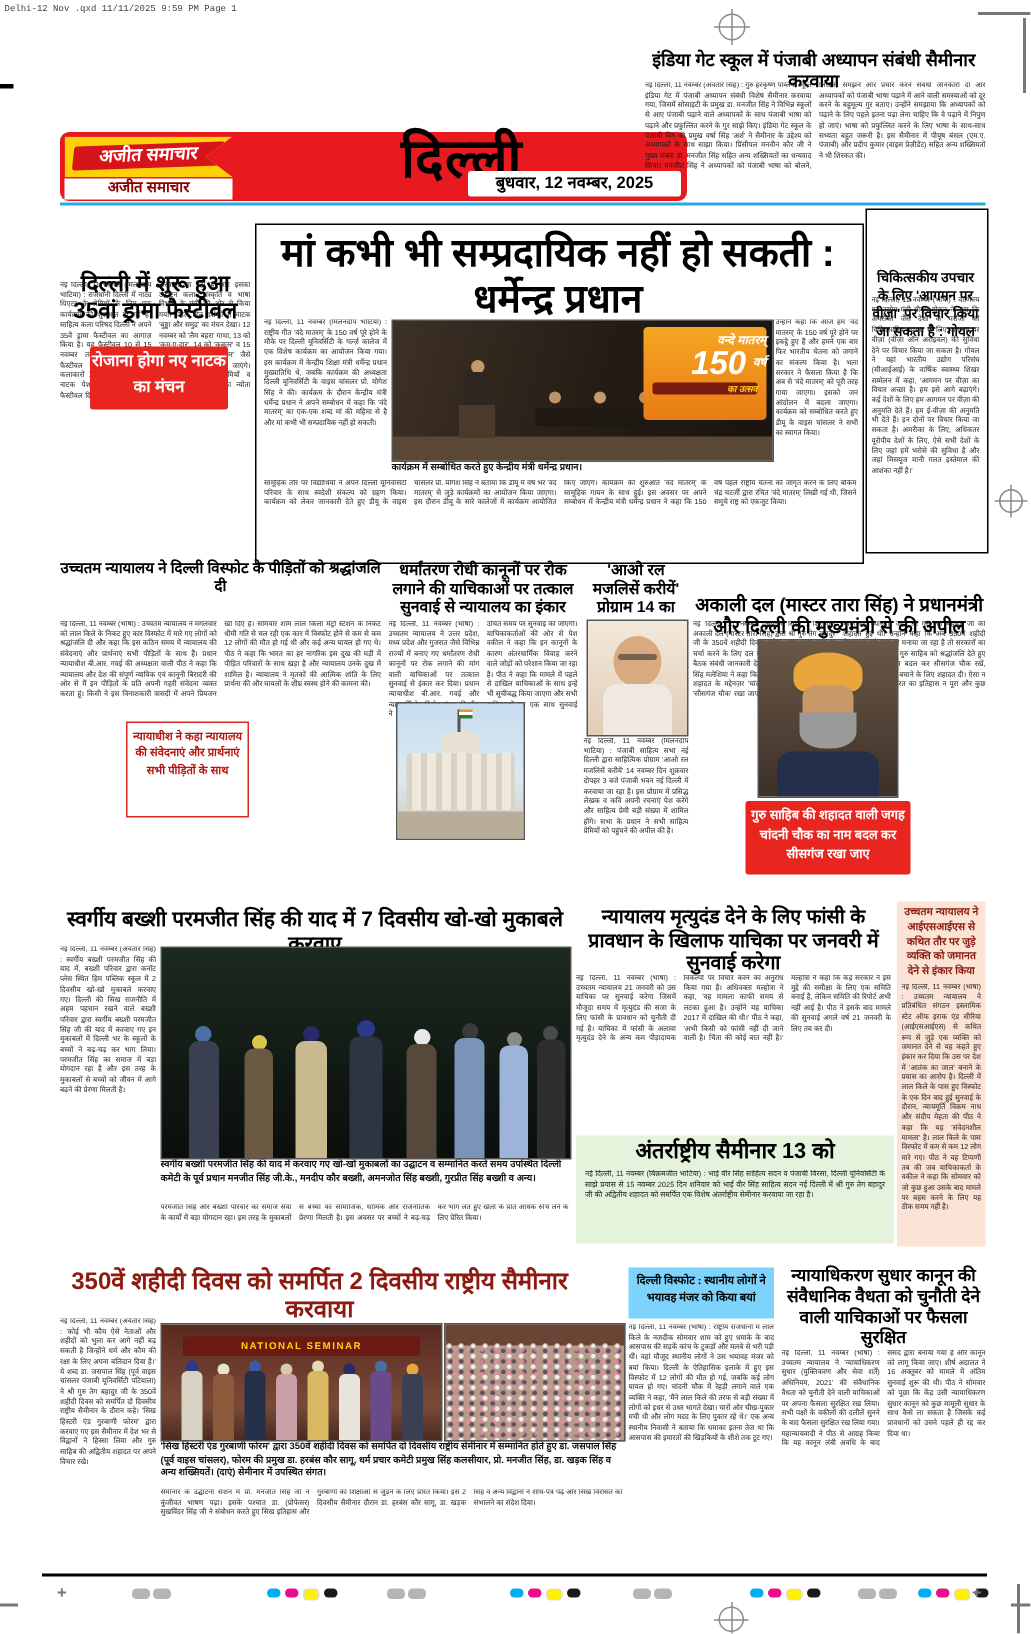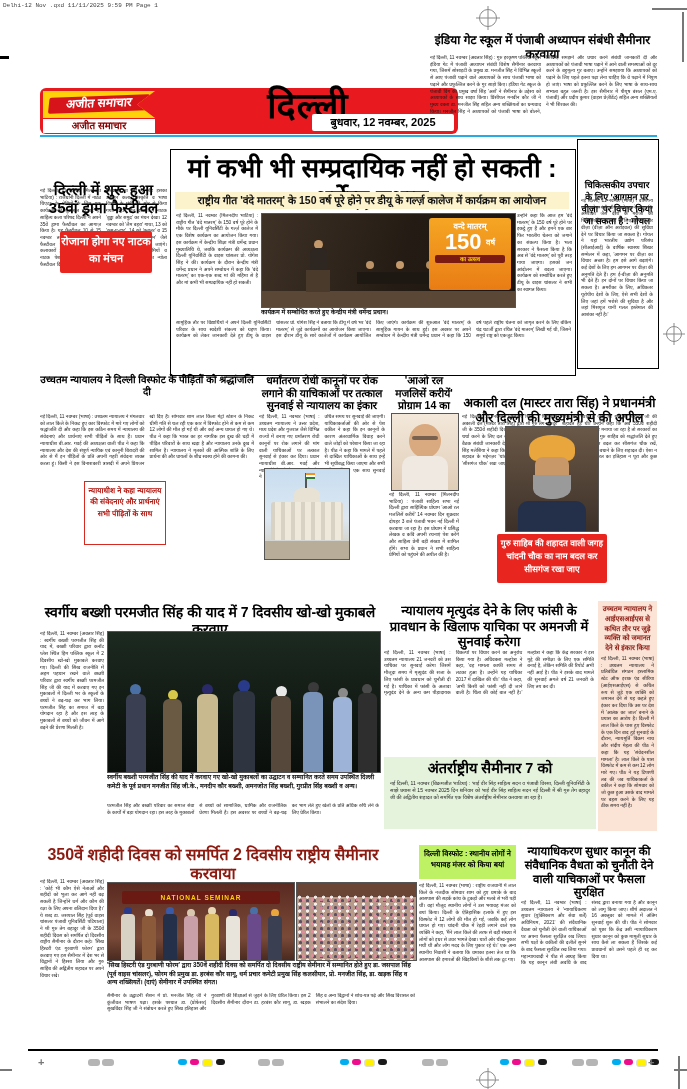--- a/index.html
+++ b/index.html
@@ -21,21 +21,21 @@
                text-align:center;border-radius:2px;}
   .city-title{font-weight:900;color:#000;text-align:center;letter-spacing:1px;}
   .date-pill{background:#fff;border-radius:2px;color:#000;font-weight:700;text-align:center;}
   .cyan-rule{background:#29aae1;}
   .box{border:1.6px solid #000;background:#fff;}
   .inset-red-solid{background:#e8251f;color:#fff;font-weight:800;text-align:center;border-radius:2px;}
   .inset-red-border{border:1.8px solid #d42a20;color:#b41710;font-weight:800;text-align:center;background:#fff;}
   .subhead-band{background:#fcf3cc;font-weight:800;color:#111;text-align:center;}
   .green-box{background:#e5f3dd;}
   .pink-box{background:#fbe3d6;}
-  .lav-box{background:#bef264;}
+  .lav-box{background:#7dd3fc;font-family:Liberation Serif, serif;}
   .maroon{color:#8c1a10;}
   .photo{overflow:hidden;border:1px solid #555;}
   .fig{position:absolute;}
   .head{position:absolute;border-radius:50%;}
   
   .cmyk{display:flex;gap:3px;}
   .cmyk span{width:9px;height:6px;border-radius:3px;display:block;}
   .graymark{display:flex;gap:2px;}
   .graymark span{width:12px;height:7px;border-radius:3px;background:#b5b5b5;display:block;}
   .crosshair{border:1.2px solid #8a8a8a;border-radius:50%;}
@@ -68,34 +68,33 @@
 <div class="a bt c2" style="left:430px;top:55px;width:227px;height:76px;">नई दिल्ली, 11 नवम्बर (अवतार सिंह) : गुरु हरकृष्ण पब्लिक स्कूल इंडिया गेट में पंजाबी अध्यापन संबंधी विशेष सैमीनार करवाया गया, जिसमें सोसाइटी के प्रमुख डा. मनजीत सिंह ने विभिन्न स्कूलों से आए पंजाबी पढ़ाने वाले अध्यापकों के साथ पंजाबी भाषा को पढ़ाने और प्रफुल्लित करने के गुर साझे किए। इंडिया गेट स्कूल के पंजाबी विंग की प्रमुख वर्षा सिंह 'अर्श' ने सैमीनार के उद्देश्य को अध्यापकों के साथ साझा किया। प्रिंसीपल मनवीन कौर जी ने मुख्य वक्ता डा. मनजीत सिंह सहित अन्य शख्सियतों का धन्यवाद किया। मनजीत सिंह ने अध्यापकों को पंजाबी भाषा को बोलने, लिखने, समझने और प्रचार करने संबंधी जानकारी दी और अध्यापकों को पंजाबी भाषा पढ़ाने में आने वाली समस्याओं को दूर करने के बहुमूल्य गुर बताए। उन्होंने समझाया कि अध्यापकों को पढ़ाने के लिए पहले इतना पढ़ा लेना चाहिए कि वे पढ़ाने में निपुण हो जाएं। भाषा को प्रफुल्लित करने के लिए भाषा के साथ-साथ सभ्यता बहुत जरूरी है। इस सैमीनार में पीयूष बंसल (एम.ए. पंजाबी) और प्रदीप कुमार (वाइस प्रेज़ीडेंट) सहित अन्य शख्सियतों ने भी शिरकत की।</div>
 
 <div class="a cyan-rule" style="left:40px;top:135px;width:617px;height:2.4px;"></div>
 
 <div class="a hl" style="left:40px;top:141px;width:127px;height:44px;font-size:15px;margin-top:40px;">दिल्ली में शुरू हुआ 35वां ड्रामा फैस्टीवल</div>
 <div class="a bt c2" style="left:40px;top:188px;width:127px;height:184px;">नई दिल्ली, 11 नवम्बर (मिलनदीप भाटिया) : राजधानी दिल्ली में नाट्य थिएटर के प्रेमियों के लिए एक कार्यक्रम की शुरुआत हो गई है। साहित्य कला परिषद दिल्ली ने अपने 35वें ड्रामा फैस्टीवल का आगाज़ किया है। यह फैस्टीवल 10 से 15 नवम्बर तक चलेगा और इस फैस्टीवल में दिल्ली के रंगमंच कलाकारों द्वारा रोजाना एक नया नाटक पेश किया जाएगा। यह फैस्टीवल दिल्ली सरकार की ओर से करवाया जा रहा है और इसका उद्घाटन कला, संस्कृति व भाषा विभाग के मंत्री की ओर से किया गया। पहले दिन दर्शकों ने नाटक 'बुड्ढा और समुद्र' का मंचन देखा। 12 नवम्बर को 'लैम बहरा' गाथा, 13 को 'कम-ए-दार', 14 को 'कबूतर' व 15 नवम्बर को 'बाजार-ए-हुस्न' जैसे शानदार नाटक पेश किए जाएंगे। फैस्टीवल में थिएटर प्रेमियों व विद्यार्थियों को पहुंचने का न्योता दिया गया है।</div>
 <div class="a inset-red-solid" style="left:60px;top:231px;width:92px;height:40px;font-size:11px;line-height:1.5;padding-top:2px;">रोजाना होगा नए नाटक का मंचन</div>
 
 <div class="a box" style="left:170px;top:149px;width:404px;height:225px;">
   <div class="a hl" style="left:2px;top:3px;width:398px;height:36px;font-size:26px;font-weight:900;">मां कभी भी सम्प्रदायिक नहीं हो सकती : धर्मेन्द्र प्रधान</div>
-  <div class="a subhead-band" style="left:4px;top:42px;width:394px;height:17px;font-size:10.5px;line-height:17px;">राष्ट्रीय गीत 'वंदे मातरम्' के 150 वर्ष पूरे होने पर डीयू के गर्ल्ज़ कालेज में कार्यक्रम का आयोजन</div>
   <div class="a bt" style="left:5px;top:63px;width:82px;height:118px;">नई दिल्ली, 11 नवम्बर (मिलनदीप भाटिया) : राष्ट्रीय गीत 'वंदे मातरम्' के 150 वर्ष पूरे होने के मौके पर दिल्ली यूनिवर्सिटी के गर्ल्ज़ कालेज में एक विशेष कार्यक्रम का आयोजन किया गया। इस कार्यक्रम में केन्द्रीय शिक्षा मंत्री धर्मेन्द्र प्रधान मुख्यातिथि थे, जबकि कार्यक्रम की अध्यक्षता दिल्ली यूनिवर्सिटी के वाइस चांसलर प्रो. योगेश सिंह ने की। कार्यक्रम के दौरान केन्द्रीय मंत्री धर्मेन्द्र प्रधान ने अपने सम्बोधन में कहा कि 'वंदे मातरम्' का एक-एक शब्द मां की महिमा से है और मां कभी भी सम्प्रदायिक नहीं हो सकती।</div>
 
   <div class="a photo" style="left:90px;top:63px;width:253px;height:93px;background:linear-gradient(105deg,#3e3126 0%,#241c14 55%,#191310 100%);">
     <div class="fig" style="left:0;bottom:0;width:100%;height:16px;background:#5a4736;"></div>
     <div class="head" style="left:52px;top:26px;width:9px;height:9px;background:#c49a6c;"></div>
     <div class="fig" style="left:48px;top:34px;width:17px;height:34px;background:#2e2620;border-radius:5px 5px 0 0;"></div>
     <div class="fig" style="left:44px;top:56px;width:24px;height:22px;background:#4a3a2c;"></div>
     <div class="fig" style="left:95px;top:58px;width:110px;height:12px;background:#1e1812;"></div>
     <div class="head" style="left:104px;top:47px;width:8px;height:8px;background:#bd9468;"></div>
     <div class="head" style="left:134px;top:47px;width:8px;height:8px;background:#c49a6c;"></div>
     <div class="head" style="left:164px;top:47px;width:8px;height:8px;background:#b58d60;"></div>
     <div class="head" style="left:226px;top:50px;width:8px;height:8px;background:#c8a070;"></div>
-    <div class="fig" style="right:4px;top:4px;width:82px;height:72px;background:linear-gradient(#f5a623,#e97c15);border-radius:3px;text-align:center;">
+    <div class="fig" style="right:4px;top:4px;width:82px;height:62px;background:linear-gradient(#f5a623,#e97c15);border-radius:3px;text-align:right;font-style:italic;">
       <div style="color:#fff;font-weight:800;font-size:8px;padding-top:2px;">वन्दे मातरम्</div>
       <span style="color:#fff;font-weight:900;font-size:22px;line-height:1;vertical-align:top;">150</span>
       <span style="color:#fff;font-weight:800;font-size:8px;">वर्ष</span>
       <div style="background:#7a1a10;color:#ffd10a;font-weight:700;font-size:6px;margin:2px 6px 0;border-radius:2px;">का उत्सव</div>
     </div>
   </div>
   <div class="a bt" style="left:346px;top:63px;width:55px;height:118px;">उन्होंने कहा कि आज हम 'वंदे मातरम्' के 150 वर्ष पूरे होने पर इकट्ठे हुए हैं और हमने एक बार फिर भारतीय चेतना को जगाने का संकल्प किया है। भला सरकार ने फैसला किया है कि अब से 'वंदे मातरम्' को पूरी तरह गाया जाएगा। इसको जन आंदोलन में बदला जाएगा। कार्यक्रम को सम्बोधित करते हुए डीयू के वाइस चांसलर ने सभी का स्वागत किया।</div>
   <div class="a cap" style="left:90px;top:158px;width:253px;height:10px;text-align:left;">कार्यक्रम में सम्बोधित करते हुए केन्द्रीय मंत्री धर्मेन्द्र प्रधान।</div>
   <div class="a bt c4" style="left:5px;top:170px;width:395px;height:52px;">सामूहिक तौर पर विद्यार्थियों ने अपने दिल्ली यूनिवर्सिटी परिवार के साथ स्वदेशी संकल्प को ग्रहण किया। कार्यक्रम को लेकर जानकारी देते हुए डीयू के वाइस चांसलर प्रो. योगेश सिंह ने बताया कि डीयू में वर्ष भर 'वंदे मातरम्' से जुड़े कार्यक्रमों का आयोजन किया जाएगा। इस दौरान डीयू के सारे कालेजों में कार्यक्रम आयोजित किए जाएंगे। कार्यक्रम की शुरुआत 'वंदे मातरम्' के सामूहिक गायन के साथ हुई। इस अवसर पर अपने सम्बोधन में केन्द्रीय मंत्री धर्मेन्द्र प्रधान ने कहा कि 150 वर्ष पहले राष्ट्रीय चेतना को जागृत करने के लिए बंकिम चंद्र चटर्जी द्वारा रचित 'वंदे मातरम्' लिखी गई थी, जिसने समूचे राष्ट्र को एकजुट किया।</div>
 </div>
@@ -153,25 +152,25 @@
   <div class="head" style="left:200px;top:50px;width:11px;height:11px;background:#3a3a3a;"></div>
   <div class="fig" style="left:195px;top:60px;width:20px;height:80px;background:#7a93b8;border-radius:6px 6px 0 0;"></div>
   <div class="head" style="left:230px;top:56px;width:10px;height:10px;background:#8a8a8a;"></div>
   <div class="fig" style="left:225px;top:65px;width:19px;height:75px;background:#9db4d8;border-radius:6px 6px 0 0;"></div>
   <div class="head" style="left:254px;top:52px;width:10px;height:10px;background:#4a4a4a;"></div>
   <div class="fig" style="left:250px;top:61px;width:19px;height:79px;background:#2e2e2e;border-radius:6px 6px 0 0;"></div>
 </div>
 <div class="a cap" style="left:107px;top:773px;width:272px;height:28px;">स्वर्गीय बख्शी परमजीत सिंह की याद में करवाए गए खो-खो मुकाबलों का उद्घाटन व सम्मानित करते समय उपस्थित दिल्ली कमेटी के पूर्व प्रधान मनजीत सिंह जी.के., मनदीप कौर बख्शी, अमनजोत सिंह बख्शी, गुरप्रीत सिंह बख्शी व अन्य।</div>
 <div class="a bt c3" style="left:107px;top:803px;width:272px;height:40px;">परमजीत सिंह और बख्शी परिवार का समाज सेवा के कार्यों में बड़ा योगदान रहा। इस तरह के मुकाबलों से बच्चों को सामाजिक, धार्मिक और राजनीतिक प्रेरणा मिलती है। इस अवसर पर बच्चों ने बढ़-चढ़ कर भाग लेते हुए खेलों के प्रति अधिक रुचि लेने के लिए प्रेरित किया।</div>
 
-<div class="a hl" style="left:384px;top:603px;width:210px;height:44px;font-size:13px;">न्यायालय मृत्युदंड देने के लिए फांसी के प्रावधान के खिलाफ याचिका पर अमनजी में सुनवाई करेगा</div>
+<div class="a hl" style="left:384px;top:603px;width:210px;height:44px;font-size:13px;">न्यायालय मृत्युदंड देने के लिए फांसी के प्रावधान के खिलाफ याचिका पर जनवरी में सुनवाई करेगा</div>
 <div class="a bt c3" style="left:384px;top:650px;width:210px;height:104px;">नई दिल्ली, 11 नवम्बर (भाषा) : उच्चतम न्यायालय 21 जनवरी को उस याचिका पर सुनवाई करेगा जिसमें मौजूदा समय में मृत्युदंड की सजा के लिए फांसी के प्रावधान को चुनौती दी गई है। याचिका में फांसी के अलावा मृत्युदंड देने के अन्य कम पीड़ादायक विकल्पों पर विचार करने का अनुरोध किया गया है। अधिवक्ता मल्होत्रा ने कहा, 'वह मामला काफी समय से लटका हुआ है। उन्होंने यह याचिका 2017 में दाखिल की थी।' पीठ ने कहा, 'अभी किसी को फांसी नहीं दी जाने वाली है। चिंता की कोई बात नहीं है।' मल्होत्रा ने कहा कि केंद्र सरकार ने इस मुद्दे की समीक्षा के लिए एक समिति बनाई है, लेकिन समिति की रिपोर्ट अभी नहीं आई है। पीठ ने इसके बाद मामले की सुनवाई अगले वर्ष 21 जनवरी के लिए तय कर दी।</div>
 
 <div class="a green-box" style="left:384px;top:757px;width:212px;height:72px;">
-  <div class="hl" style="font-size:14.5px;padding-top:3px;">अंतर्राष्ट्रीय सैमीनार 7 को</div>
+  <div class="hl" style="font-size:14.5px;padding-top:3px;">अंतर्राष्ट्रीय सैमीनार 13 को</div>
   <div class="bt" style="font-size:5px;margin:3px 6px 0;height:44px;">नई दिल्ली, 11 नवम्बर (बिक्रमजीत भाटिया) : भाई वीर सिंह साहित्य सदन व पंजाबी विरसा, दिल्ली यूनिवर्सिटी के साझे प्रयास से 15 नवम्बर 2025 दिन शनिवार को भाई वीर सिंह साहित्य सदन नई दिल्ली में श्री गुरु तेग बहादुर जी की अद्वितीय शहादत को समर्पित एक विशेष अंतर्राष्ट्रीय सेमीनार करवाया जा रहा है।</div>
 </div>
 
 <div class="a pink-box" style="left:598px;top:601px;width:59px;height:230px;">
   <div class="hl maroon" style="font-size:7px;line-height:1.4;padding:3px 2px 1px;">उच्चतम न्यायालय ने आईएसआईएस से कथित तौर पर जुड़े व्यक्ति को जमानत देने से इंकार किया</div>
   <div class="bt" style="margin:2px 3px 0;height:180px;">नई दिल्ली, 11 नवम्बर (भाषा) : उच्चतम न्यायालय ने प्रतिबंधित संगठन इस्लामिक स्टेट ऑफ इराक एंड सीरिया (आईएसआईएस) से कथित रूप से जुड़े एक व्यक्ति को जमानत देने से यह कहते हुए इंकार कर दिया कि उस पर देश में 'आतंक का जाल' बनाने के प्रयास का आरोप है। दिल्ली में लाल किले के पास हुए विस्फोट के एक दिन बाद हुई सुनवाई के दौरान, न्यायमूर्ति विक्रम नाथ और संदीप मेहता की पीठ ने कहा कि यह 'संवेदनशील मामला' है। लाल किले के पास विस्फोट में कम से कम 12 लोग मारे गए। पीठ ने यह टिप्पणी तब की जब याचिकाकर्ता के वकील ने कहा कि सोमवार को जो कुछ हुआ उसके बाद मामले पर बहस करने के लिए यह ठीक समय नहीं है।</div>
 </div>
 
 <div class="a hl maroon" style="left:40px;top:845px;width:346px;height:30px;font-size:16px;font-weight:900;">350वें शहीदी दिवस को समर्पित 2 दिवसीय राष्ट्रीय सैमीनार करवाया</div>
 <div class="a bt" style="left:40px;top:879px;width:64px;height:168px;">नई दिल्ली, 11 नवम्बर (अवतार सिंह) : 'कोई भी कौम ऐसे नेताओं और शहीदों को भुला कर आगे नहीं बढ़ सकती है जिन्होंने धर्म और कौम की रक्षा के लिए अपना बलिदान दिया है।' ये शब्द डा. जसपाल सिंह (पूर्व वाइस चांसलर पंजाबी यूनिवर्सिटी पटियाला) ने श्री गुरु तेग बहादुर जी के 350वें शहीदी दिवस को समर्पित दो दिवसीय राष्ट्रीय सैमीनार के दौरान कहे। 'सिख हिस्टरी एंड गुरबाणी फोरम' द्वारा करवाए गए इस सैमीनार में देश भर से विद्वानों ने हिस्सा लिया और गुरु साहिब की अद्वितीय शहादत पर अपने विचार रखे।</div>

